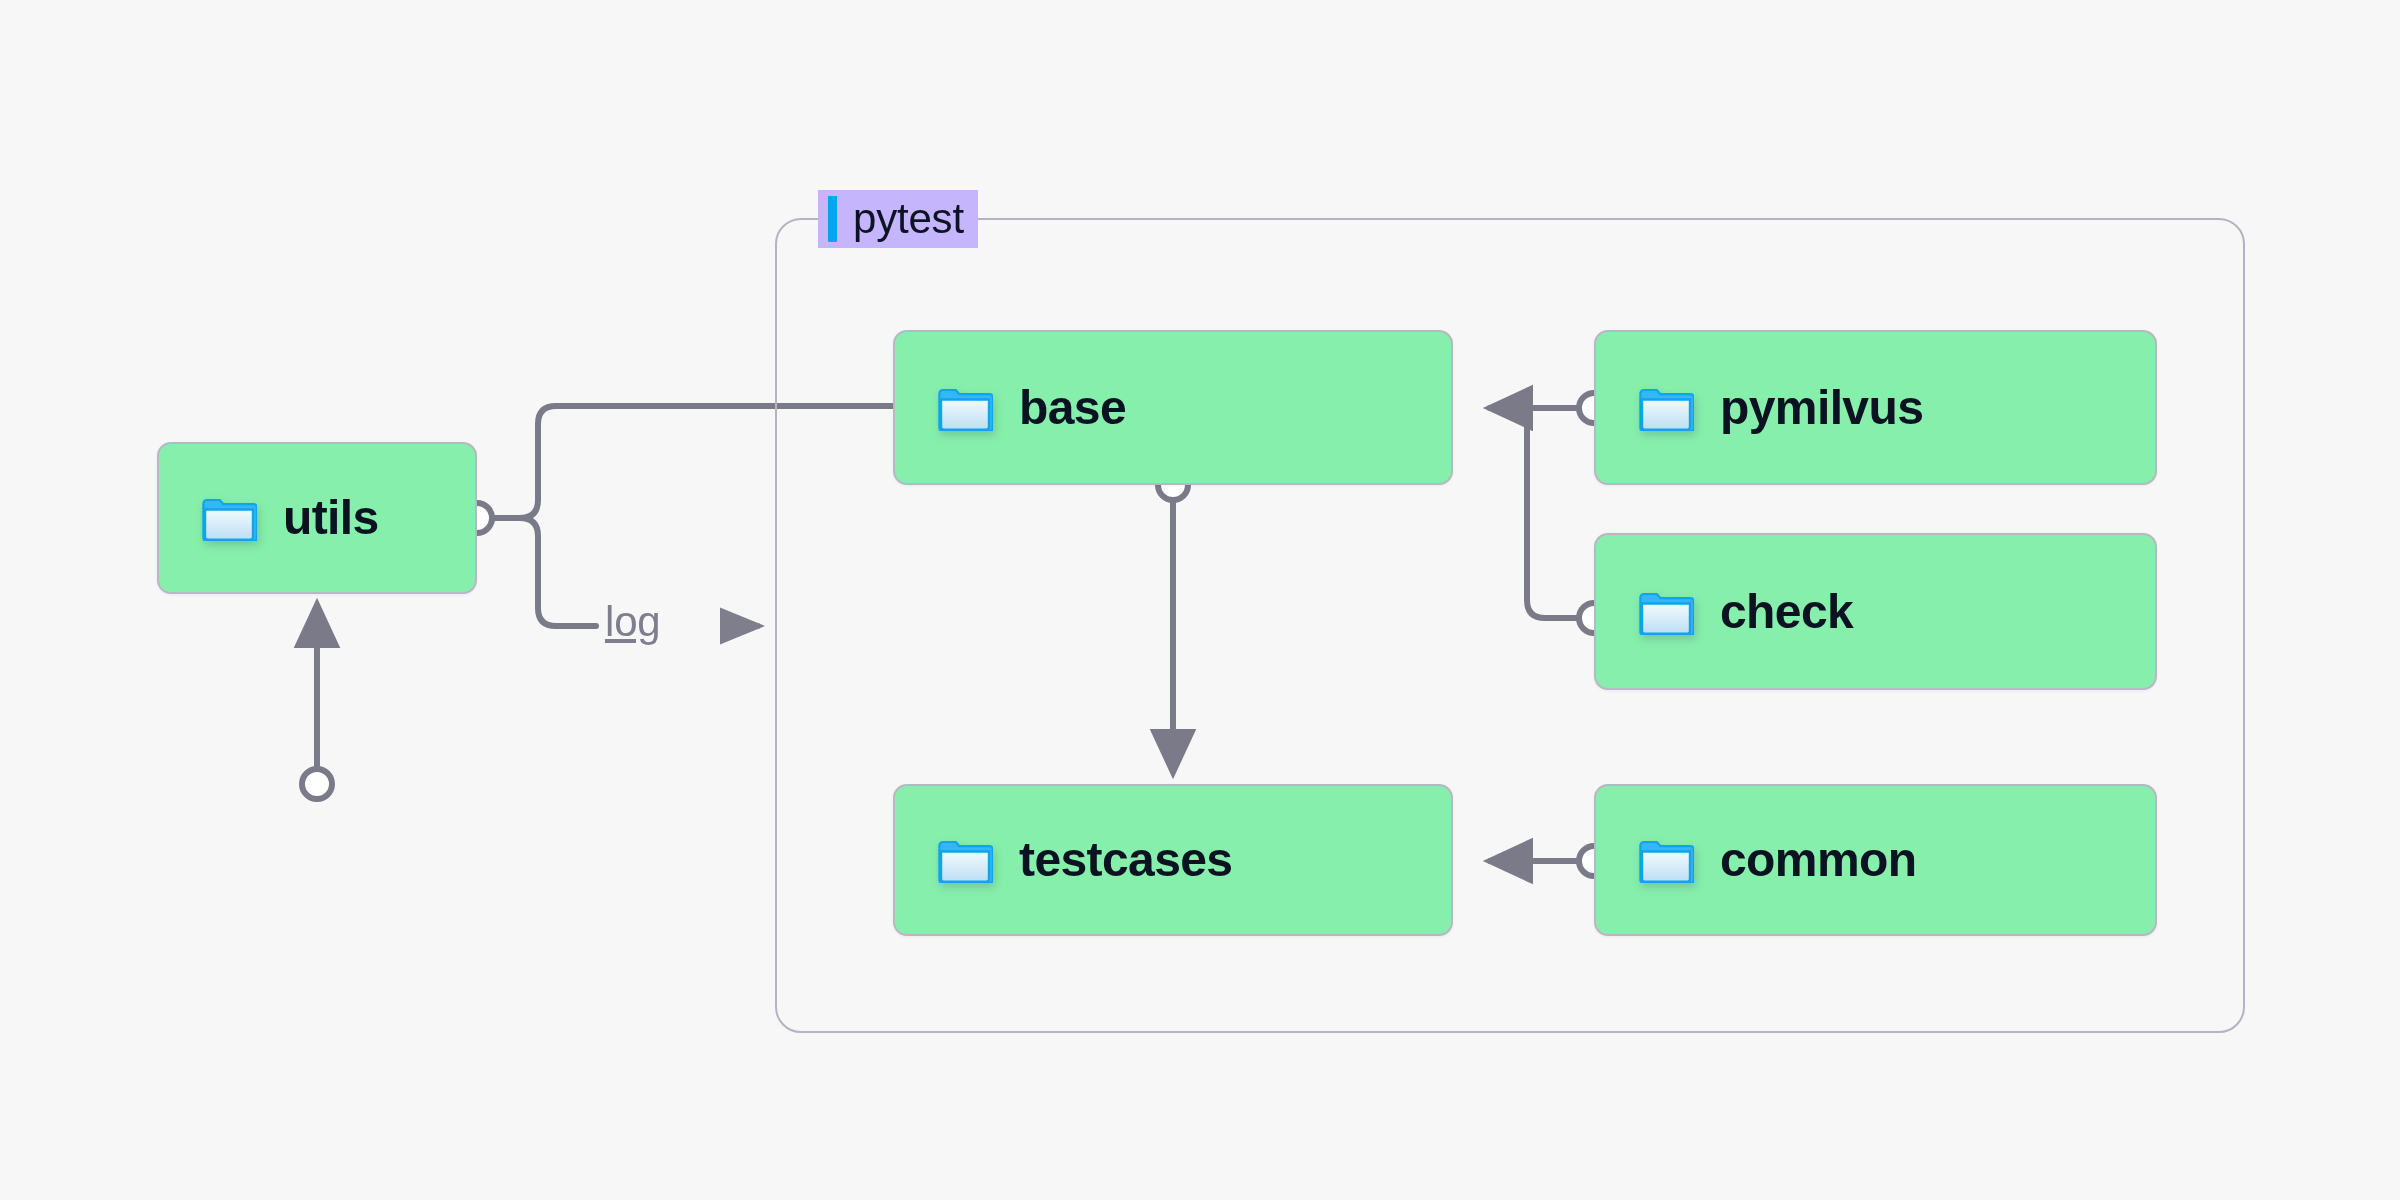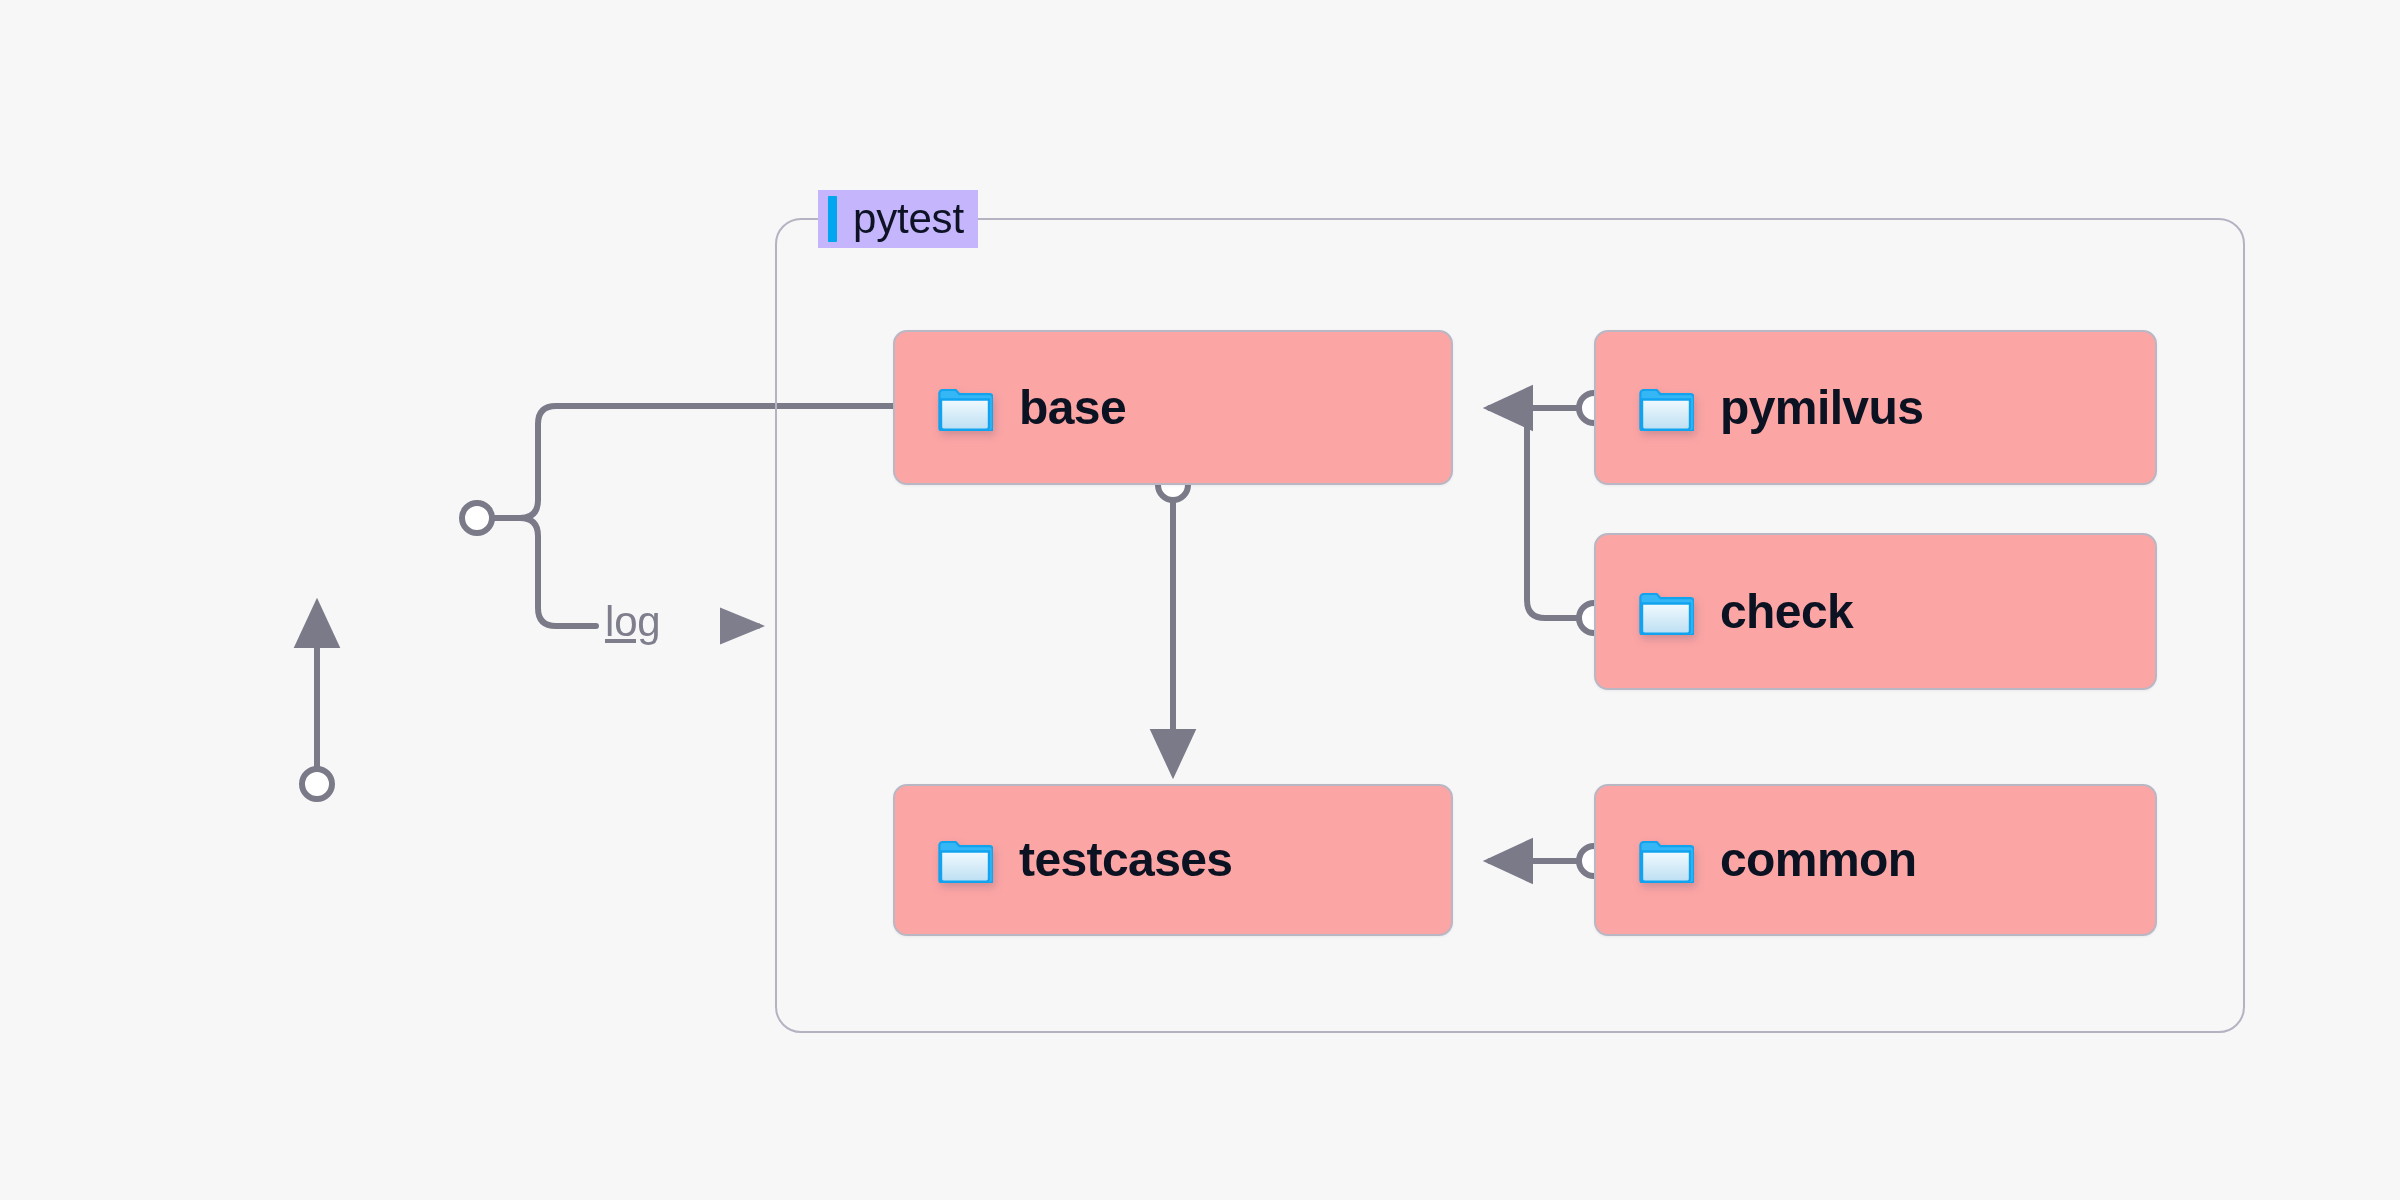--- a/index.html
+++ b/index.html
@@ -52,21 +52,21 @@
     color: #0d1324;
     letter-spacing: -0.2px;
     white-space: nowrap;
     font-weight: 400;
   }
 
   
   .node {
     position: absolute;
     box-sizing: border-box;
-    background: #fca5a5;
+    background: #86efac;
     border: 2.5px solid #b9b7c4;
     border-radius: 14px;
     display: flex;
     align-items: center;
     box-shadow: 0 1px 3px rgba(20,20,40,0.06);
   }
   .node-inner {
     display: flex;
     align-items: center;
     gap: 26px;
@@ -154,20 +154,29 @@
       <circle cx="1594" cy="861" r="15" fill="#ffffff" stroke="#7a7a89" stroke-width="6"></circle>
     </g>
   </svg>
 
   <div class="group-box" style="left:775px; top:218px; width:1470px; height:815px;"></div>
   <div class="group-label" style="left:818px; top:190px;">
     <span class="group-accent"></span>
     <span class="group-title">pytest</span>
   </div>
 
+  <div class="node" style="left:157px; top:442px; width:320px; height:152px;">
+    <div class="node-inner">
+      <svg class="folder-icon" viewBox="0 0 56 46">
+        <path d="M2.4,8.2 a3.2,3.2 0 0 1 3.2,-3.2 h13.2 l3.6,4.2 h30.2 a3.2,3.2 0 0 1 3.2,3.2 v30.6 a3.2,3.2 0 0 1 -3.2,3.2 h-47 a3.2,3.2 0 0 1 -3.2,-3.2 z" fill="#35b6f5" stroke="#12a3ef" stroke-width="2.2"></path>
+        <path d="M4,14.5 h48 v27.5 a2.6,2.6 0 0 1 -2.6,2.6 h-42.8 a2.6,2.6 0 0 1 -2.6,-2.6 z" fill="url(#folderGrad)" stroke="#12a3ef" stroke-width="2.4"></path>
+      </svg>
+      <span class="node-label">utils</span>
+    </div>
+  </div>
 
 
   <div class="node" style="left:893px; top:330px; width:560px; height:155px;">
     <div class="node-inner">
       <svg class="folder-icon" viewBox="0 0 56 46">
         <path d="M2.4,8.2 a3.2,3.2 0 0 1 3.2,-3.2 h13.2 l3.6,4.2 h30.2 a3.2,3.2 0 0 1 3.2,3.2 v30.6 a3.2,3.2 0 0 1 -3.2,3.2 h-47 a3.2,3.2 0 0 1 -3.2,-3.2 z" fill="#35b6f5" stroke="#12a3ef" stroke-width="2.2"></path>
         <path d="M4,14.5 h48 v27.5 a2.6,2.6 0 0 1 -2.6,2.6 h-42.8 a2.6,2.6 0 0 1 -2.6,-2.6 z" fill="url(#folderGrad)" stroke="#12a3ef" stroke-width="2.4"></path>
       </svg>
       <span class="node-label">base</span>
     </div>

